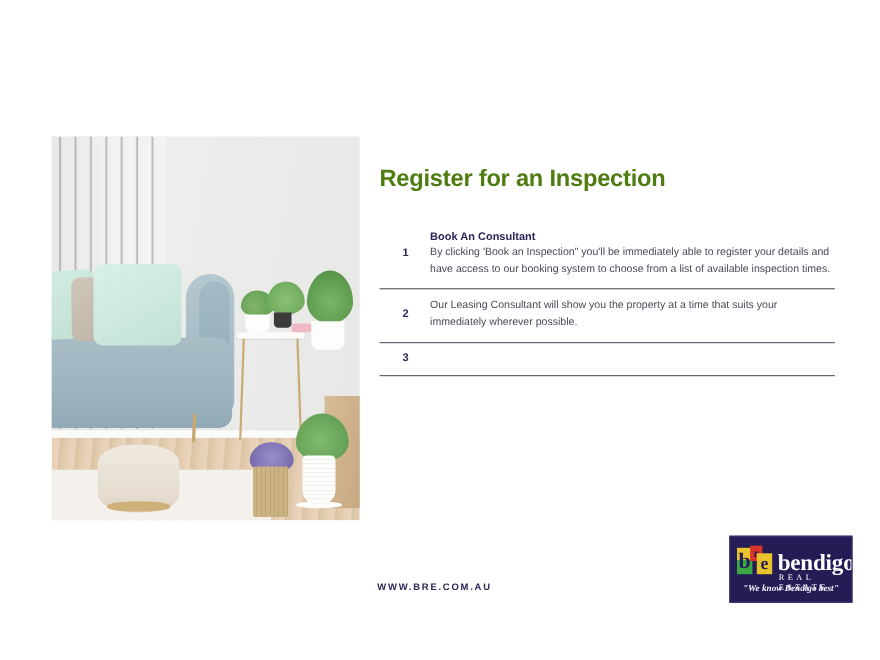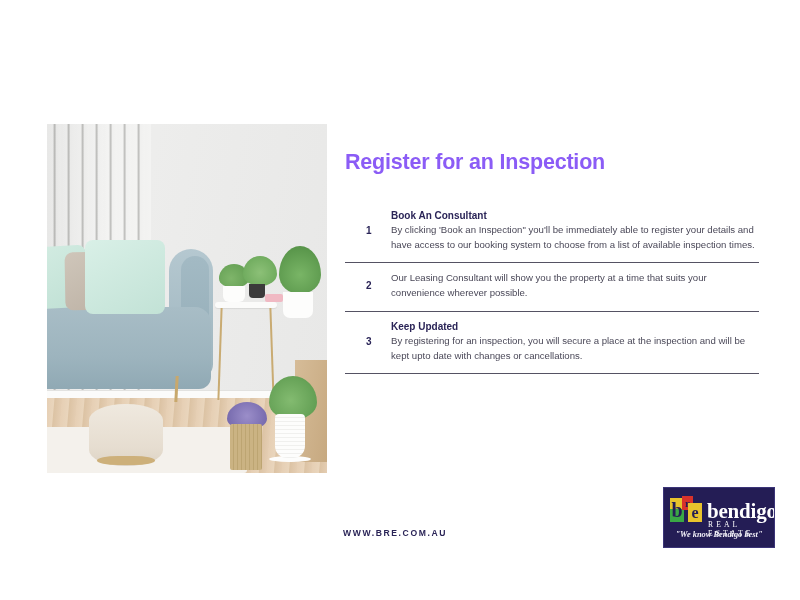--- a/index.html
+++ b/index.html
@@ -242,21 +242,21 @@
   
   .content {
     position: absolute;
     left: 345px;
     top: 150px;
     width: 414px;
   }
   .title {
     font-size: 21.5px;
     font-weight: 700;
-    color: #8b5cf6;
+    color: #4d7c0f;
     letter-spacing: -0.2px;
     margin: 0 0 26px 0;
     line-height: 1.15;
   }
   .steps {
     width: 414px;
   }
   .step {
     display: flex;
     align-items: center;
@@ -451,30 +451,26 @@
         <div class="step-num">1</div>
         <div class="step-body">
           <p class="step-head">Book An Consultant</p>
           <p class="step-text">By clicking 'Book an Inspection" you'll be immediately able to register your details and have access to our booking system to choose from a list of available inspection times.</p>
         </div>
       </div>
 
       <div class="step">
         <div class="step-num">2</div>
         <div class="step-body">
-          <p class="step-text">Our Leasing Consultant will show you the property at a time that suits your convenience wherever possible.</p>
+          <p class="step-text">Our Leasing Consultant will show you the property at a time that suits your immediately wherever possible.</p>
         </div>
       </div>
 
       <div class="step">
         <div class="step-num">3</div>
-        <div class="step-body">
-          <p class="step-head">Keep Updated</p>
-          <p class="step-text">By registering for an inspection, you will secure a place at the inspection and will be kept upto date with changes or cancellations.</p>
-        </div>
       </div>
 
       <div class="steps-end"></div>
     </div>
   </div>
 
   <div class="site-url">WWW.BRE.COM.AU</div>
 
   <div class="logo">
     <div class="logo-row">

